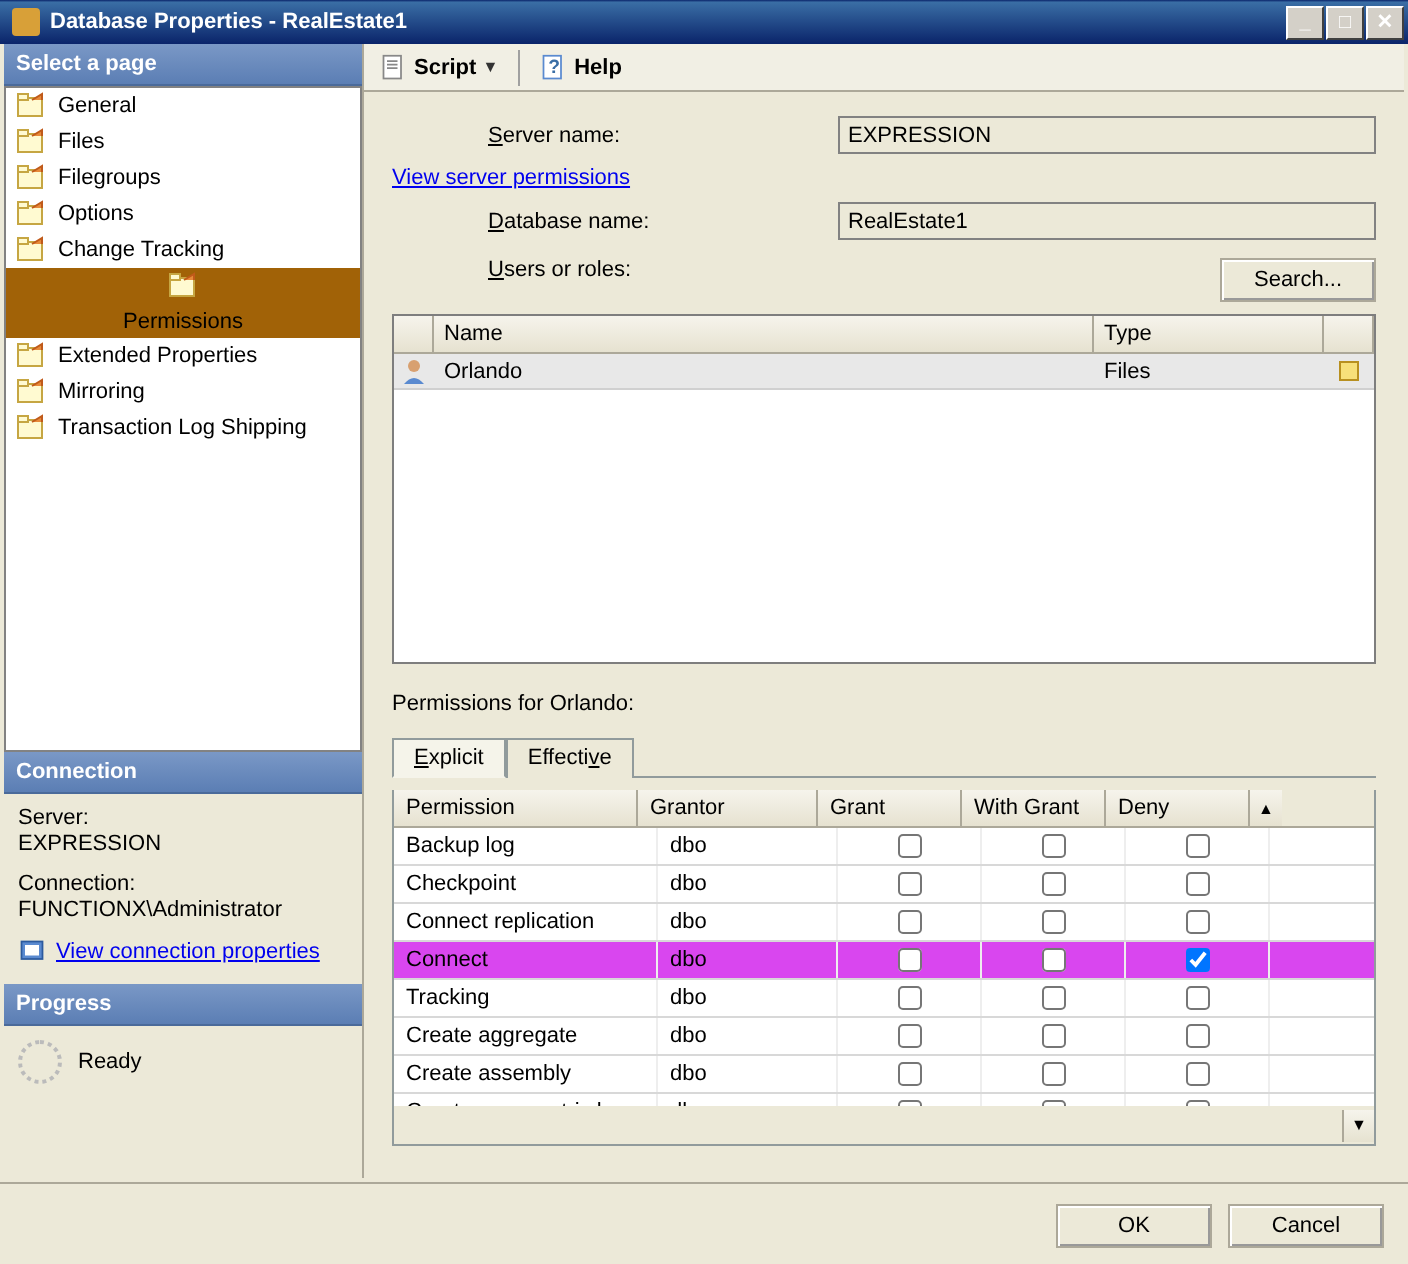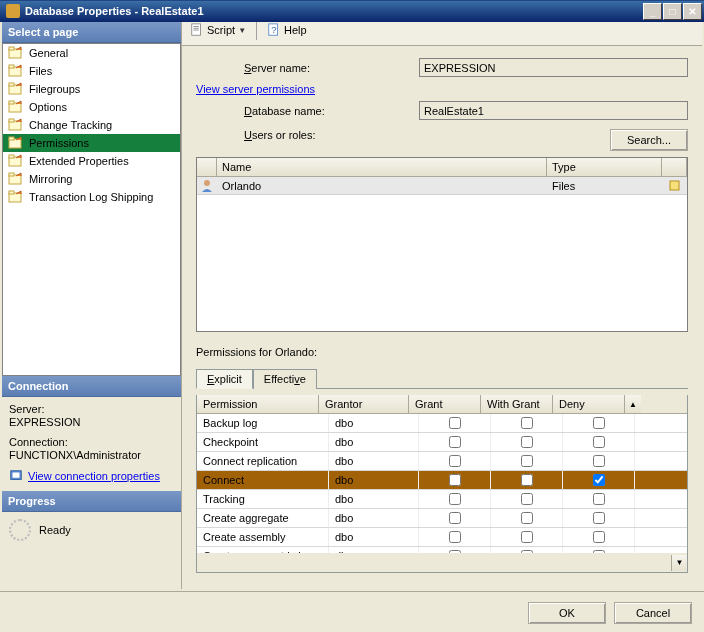--- a/index.html
+++ b/index.html
@@ -7,30 +7,30 @@
 .titlebar { height: 22px; background: linear-gradient(to bottom, #0a246a, #3a6ea5 5%, #0a246a); color: white; display: flex; align-items: center; padding: 0 2px 0 6px; font-weight: bold; }
 .title-icon { width: 14px; height: 14px; background: #d8a038; margin-right: 5px; border-radius: 2px; }
 .titlebar-text { flex: 1; }
 .win-btns { display: flex; gap: 1px; }
 .win-btn { width: 19px; height: 17px; background: #d4d0c8; border: 1px solid #fff; border-right-color: #404040; border-bottom-color: #404040; display: flex; align-items: center; justify-content: center; font-family: "Segoe UI Symbol", sans-serif; font-size: 10px; cursor: pointer; }
 .dlg-body { display: flex; height: 569px; border: 2px solid #ece9d8; border-top: none; }
 .left-panel { width: 180px; display: flex; flex-direction: column; background: #ece9d8; border-right: 1px solid #aca899; }
 .section-head { background: linear-gradient(to bottom, #7a98c6, #5b7eb4); color: white; font-weight: bold; padding: 4px 6px; border-bottom: 1px solid #4a6a9a; }
 .page-list { flex: 0 0 auto; background: white; border: 1px solid #828282; margin: 0; height: 333px; }
 .page-item { display: flex; align-items: center; padding: 2px 5px; gap: 5px; cursor: pointer; }
-.page-item.selected { background: #15803d; }
+.page-item.selected { background: #a16207; flex-direction: column; }
 .page-icon { width: 16px; height: 14px; flex-shrink: 0; }
 .conn-block { padding: 6px 7px; font-size: 11px; }
 .conn-label { margin-bottom: 1px; }
 .conn-sp { height: 8px; }
 .link { color: #0000ee; text-decoration: underline; cursor: pointer; display: inline-flex; align-items: center; gap: 5px; }
 .progress-block { padding: 7px 7px; display: flex; align-items: center; gap: 8px; }
 .spinner { width: 22px; height: 22px; border: 2px dotted #bbb; border-radius: 50%; }
 .right-panel { flex: 1; background: #ece9d8; display: flex; flex-direction: column; }
-.toolbar { height: 24px; border-bottom: 1px solid #aca899; display: flex; align-items: flex-start; padding: 0 5px; gap: 4px; background: #f1efe4; }
+.toolbar { height: 24px; border-bottom: 1px solid #aca899; display: flex; align-items: center; padding: 0 5px; gap: 4px; background: #f1efe4; font-weight: bold; }
 .tb-btn { display: flex; align-items: center; gap: 3px; padding: 1px 3px; cursor: pointer; }
 .tb-arrow { font-size: 8px; color: #333; }
 .tb-sep { width: 1px; height: 18px; background: #a0a0a0; margin: 0 3px; }
 .tb-icon { width: 14px; height: 14px; }
 .content { padding: 12px 14px 8px 14px; flex: 1; display: flex; flex-direction: column; gap: 6px; overflow: hidden; }
 .row { display: flex; align-items: center; }
 .row label { width: 175px; margin-left: 48px; }
 .row label .u { text-decoration: underline; }
 .inp { flex: 1; height: 19px; border: 1px solid #828282; background: #ece9d8; padding: 1px 4px; font-size: 11px; }
 .btn { min-width: 78px; height: 22px; border: 1px solid #aca899; background: #ece9d8; cursor: pointer; padding: 0 8px; font-size: 11px; box-shadow: inset 1px 1px 0 #fff, inset -1px -1px 0 #999; }
@@ -53,21 +53,21 @@
 .tab.active { background: #f5f4ea; border-bottom: 1px solid #f5f4ea; z-index: 2; }
 .tab .u { text-decoration: underline; }
 .perm-grid { border: 1px solid #919b9c; border-top: none; background: white; height: 178px; display: flex; flex-direction: column; }
 .pg-head { display: flex; background: #ece9d8; border-bottom: 1px solid #aca899; }
 .pg-h { border-right: 1px solid #aca899; padding: 3px 6px; background: linear-gradient(#f6f4ec,#e6e2d0); font-size: 11px; }
 .pg-h.perm { width: 122px; }
 .pg-h.grantor { width: 90px; }
 .pg-h.chk { width: 72px; text-align: left; }
 .pg-scroll { width: 16px; background: linear-gradient(#f6f4ec,#e6e2d0); display: flex; align-items: center; justify-content: center; font-size: 8px; border-right: none;}
 .pg-row { display: flex; border-bottom: 1px solid #d8d8d8; height: 19px; align-items: center; }
-.pg-row.sel { background: #a16207; }
+.pg-row.sel { background: #d946ef; }
 .pg-c { border-right: 1px solid #eee; padding: 0 6px; height: 100%; display: flex; align-items: center; }
 .pg-c.perm { width: 132px; }
 .pg-c.grantor { width: 90px; }
 .pg-c.chk { width: 72px; justify-content: center; }
 .pg-scroll-body { width: 16px; background: #e8e4d8; }
 .bottom-bar { display: flex; justify-content: flex-end; padding: 10px 12px; gap: 8px; border-top: 1px solid #aca899;}
 input[type=checkbox] { width: 12px; height: 12px; }
 .fill-flex { flex: 1; }
 svg { display: block; }
 </style>

